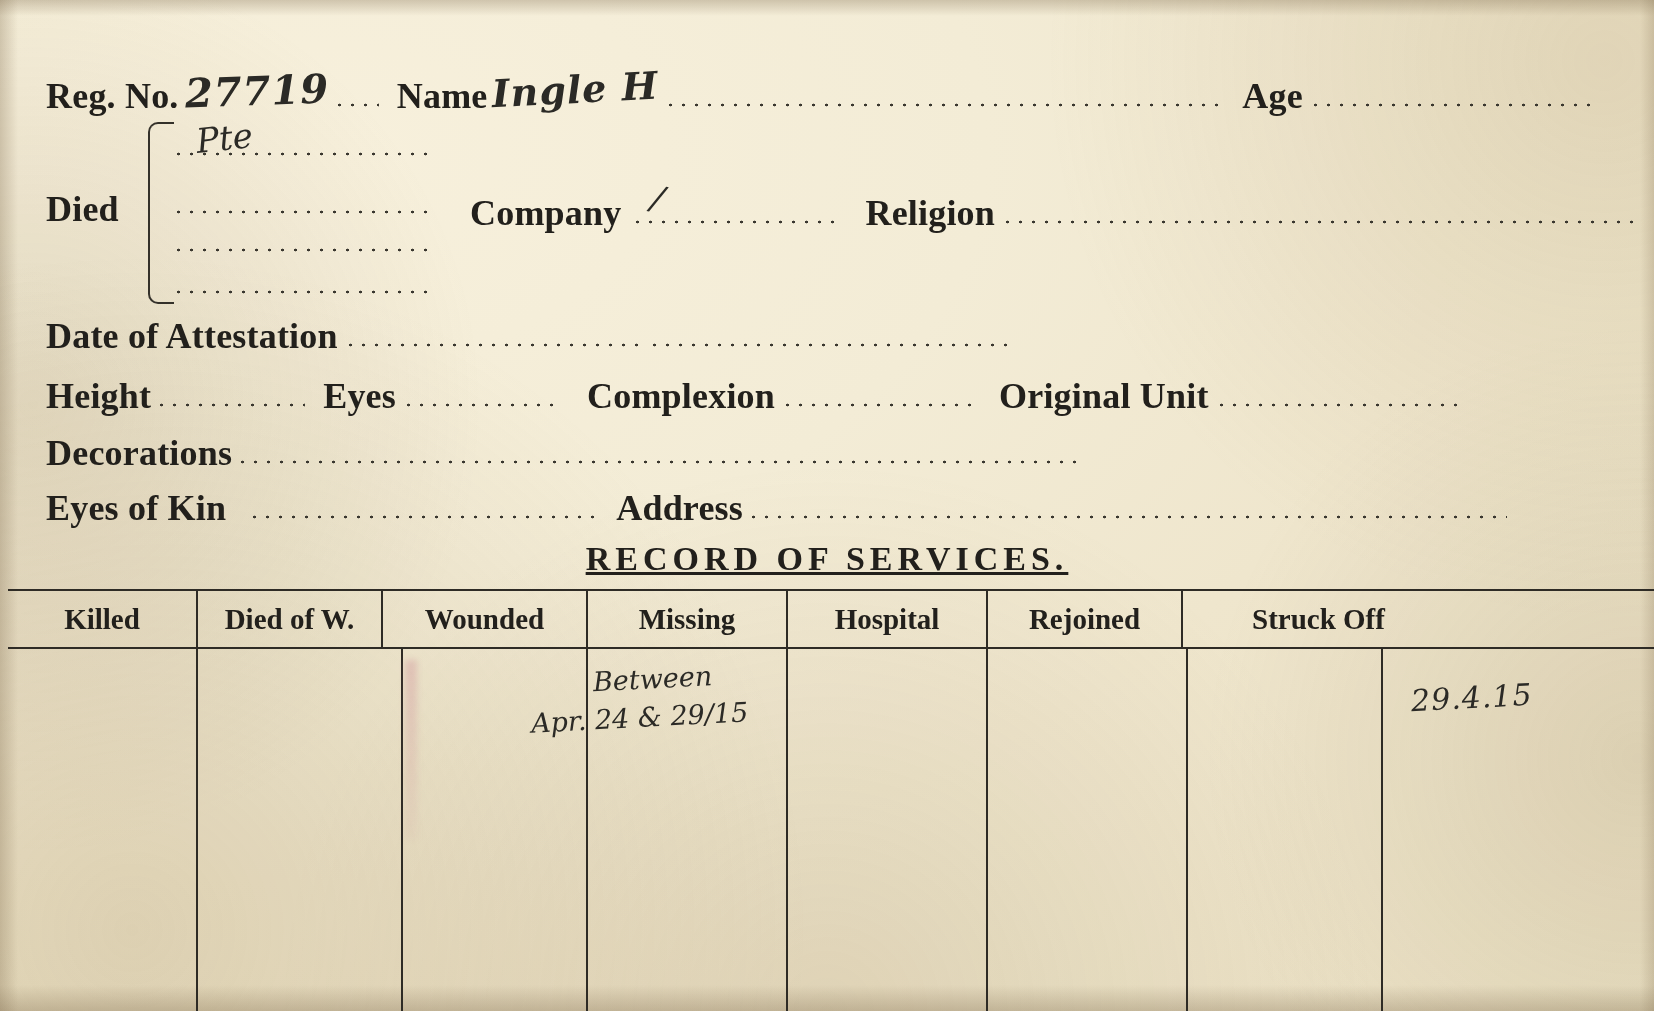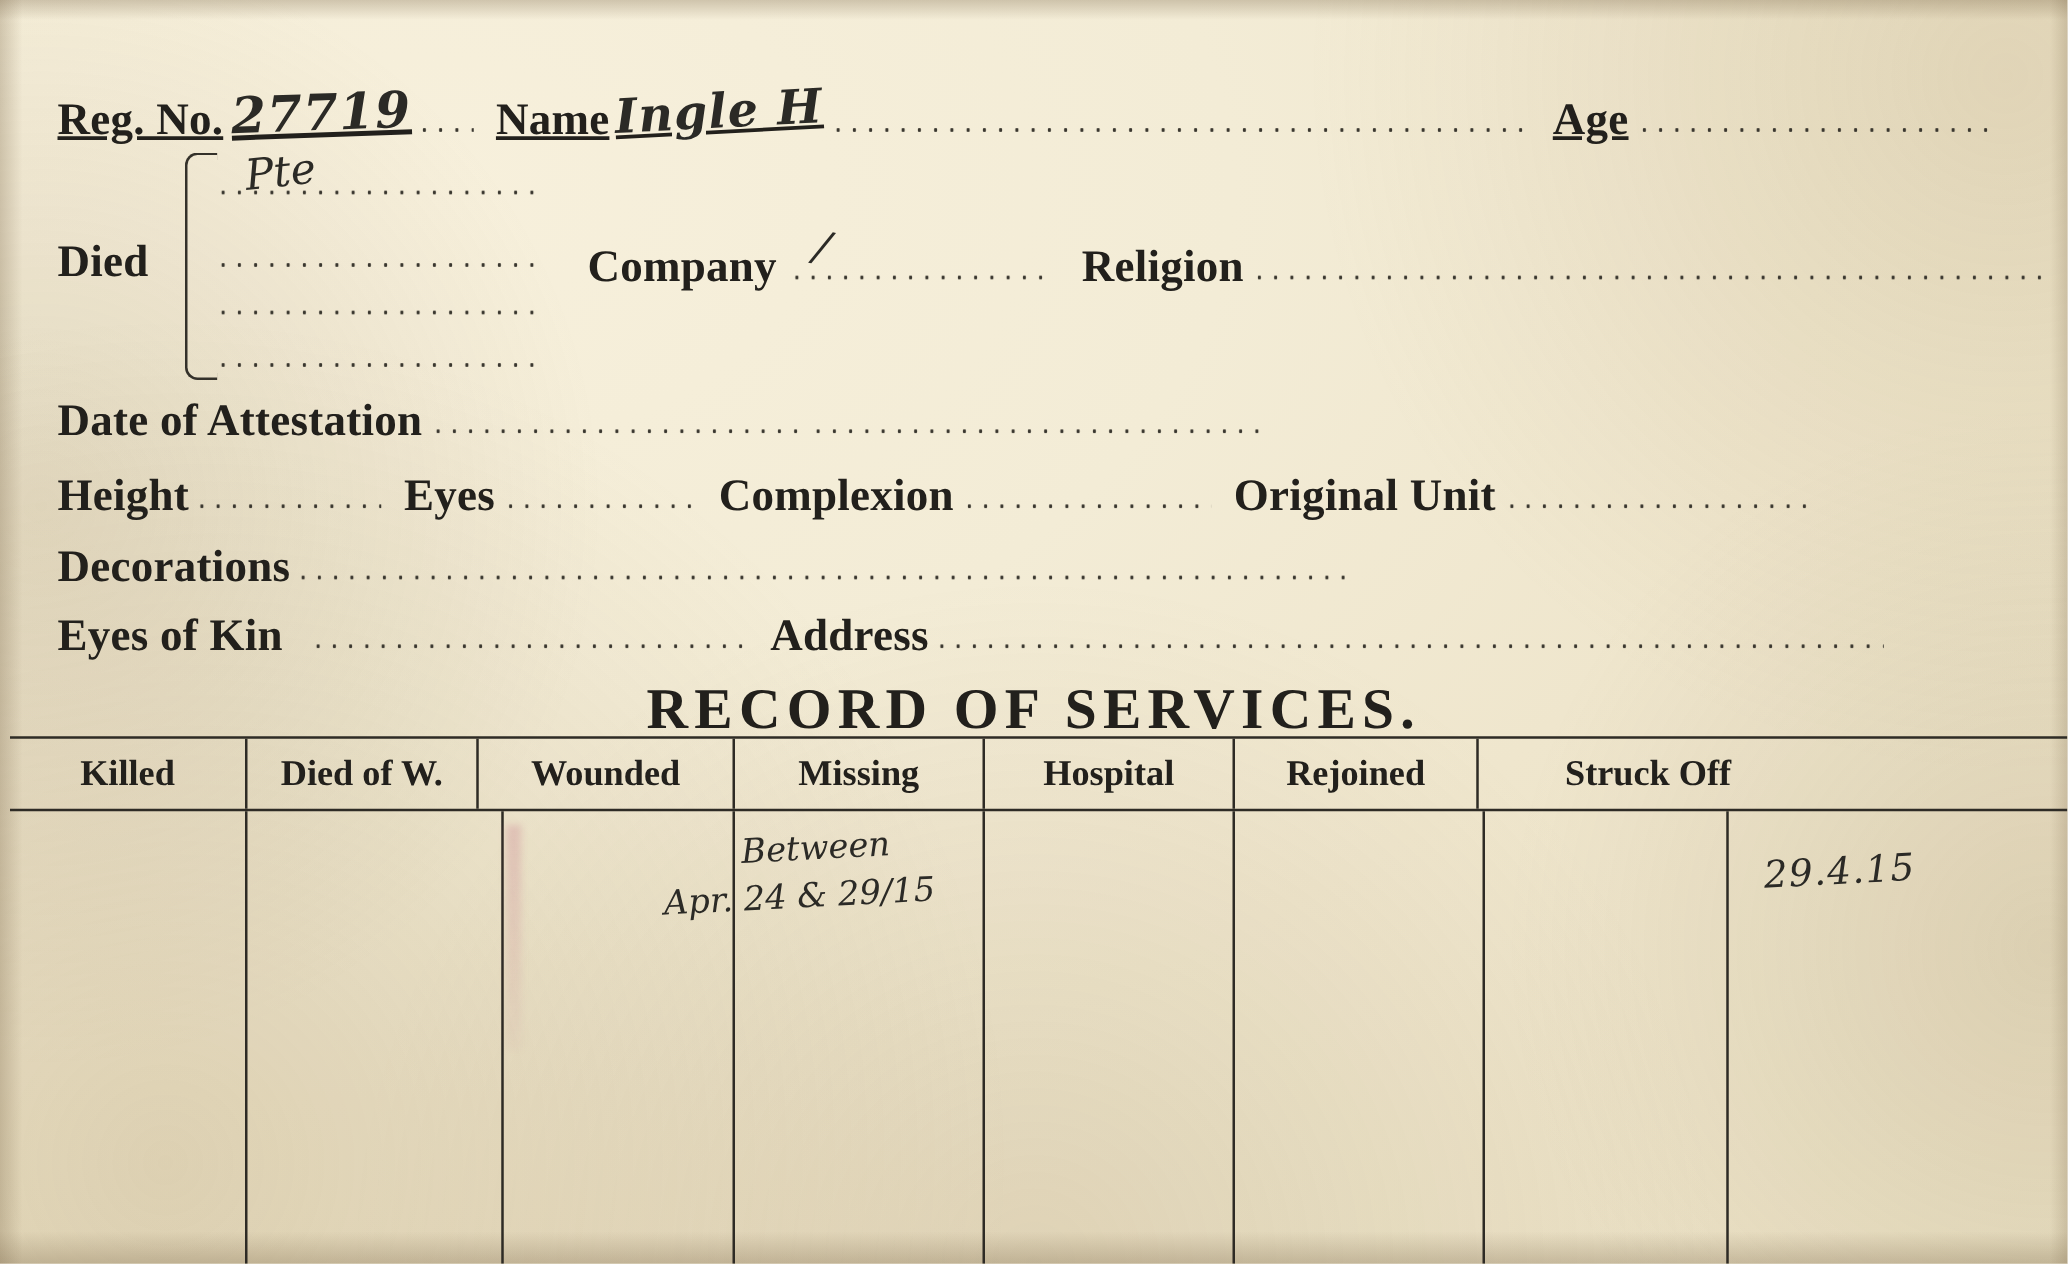--- a/index.html
+++ b/index.html
@@ -82,21 +82,21 @@
   }
 
   .row {
     position: absolute;
     white-space: nowrap;
     display: flex;
     align-items: baseline;
   }
 
   
-  #row-reg { left: 46px; top: 70px; font-size: 36px; text-decoration: underline; }
+  #row-reg { left: 46px; top: 70px; font-size: 36px; }
   #row-reg .lbl { margin-right: 2px; }
   #reg-no-value {
     font-size: 40px;
     transform: rotate(-2deg) translateY(-3px);
     display: inline-block;
     letter-spacing: 1px;
     margin: 0 4px;
   }
   #name-value {
     font-size: 38px;
@@ -155,24 +155,25 @@
   #row-height { left: 46px; top: 375px; font-size: 36px; }
   #row-decor  { left: 46px; top: 432px; font-size: 36px; }
   #row-kin    { left: 46px; top: 487px; font-size: 36px; }
 
   
   #record-title {
     position: absolute;
     left: 0; right: 0;
     top: 540px;
     text-align: center;
-    font-size: 46px;
+    font-size: 34px;
     letter-spacing: 5px;
     font-weight: 700;
     color: #22201c;
+    text-decoration: underline;
   }
 
   
   #table {
     position: absolute;
     left: 8px;
     top: 589px;
     width: 1646px;
     height: 400px;
     border-top: 2.5px solid #2e2b25;
@@ -291,21 +292,21 @@
     <span>Date of Attestation</span>
     <span class="dots" style="width:300px; margin-left:6px"></span>
     <span class="dots" style="width:360px; margin-left:4px"></span>
   </div>
 
   <div class="row printed" id="row-height">
     <span>Height</span>
     <span class="dots" style="width:150px; margin-left:4px"></span>
     <span style="margin-left:18px">Eyes</span>
     <span class="dots" style="width:155px; margin-left:6px"></span>
-    <span style="margin-left:18px">Complexion</span>
+    <span style="margin-left:30px">Complexion</span>
     <span class="dots" style="width:200px; margin-left:6px"></span>
     <span style="margin-left:18px">Original Unit</span>
     <span class="dots" style="width:250px; margin-left:6px"></span>
   </div>
 
   <div class="row printed" id="row-decor">
     <span>Decorations</span>
     <span class="dots" style="width:840px; margin-left:4px"></span>
   </div>
 

